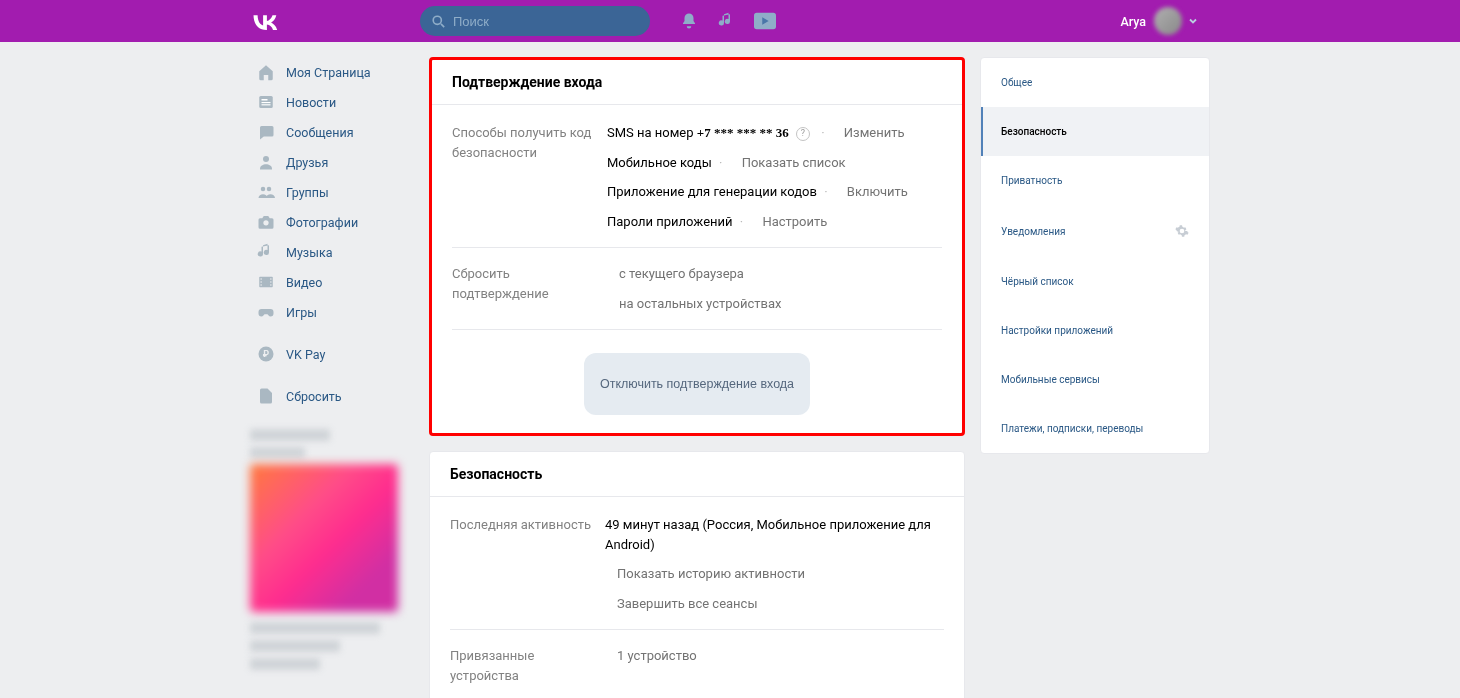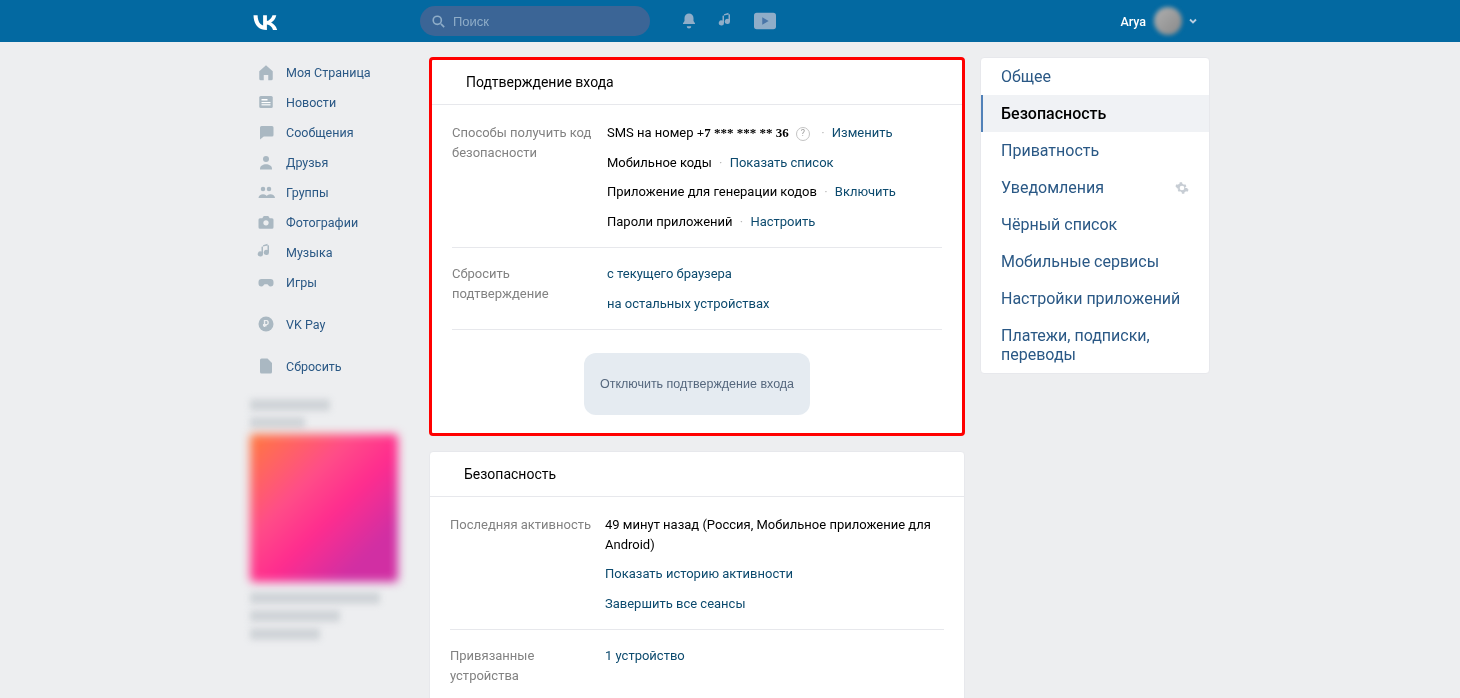--- a/index.html
+++ b/index.html
@@ -5,21 +5,21 @@
   * { box-sizing: border-box; margin: 0; padding: 0; }
   body {
     font-family: -apple-system, BlinkMacSystemFont, "Segoe UI", Roboto, Helvetica, Arial, sans-serif;
     font-size: 13px;
     background: #edeef0;
     color: #000;
   }
 
   
   .header {
-    background: #0369a1;
+    background: #a21caf;
     height: 42px;
     display: flex;
     align-items: center;
     padding: 0 20px;
   }
   .header-inner {
     width: 960px;
     margin: 0 auto;
     display: flex;
     align-items: center;
@@ -146,23 +146,23 @@
   .card {
     background: #fff;
     border: 1px solid #e7e8ec;
     border-radius: 4px;
     margin-bottom: 15px;
   }
   .card.highlight {
     border: 3px solid #ff0000;
   }
   .card-header {
-    padding: 14px 34px;
+    padding: 14px 20px;
     border-bottom: 1px solid #e7e8ec;
-    font-weight: 400;
+    font-weight: 700;
     font-size: 14px;
     color: #000;
   }
   .card-body { padding: 18px 20px; }
 
   .section {
     display: flex;
     padding: 0 0 16px 0;
   }
   .section + .section {
@@ -178,21 +178,21 @@
   }
   .section-content {
     flex: 1;
     font-size: 13px;
     color: #000;
     line-height: 1.5;
   }
   .section-content .row { margin-bottom: 10px; }
   .section-content .row:last-child { margin-bottom: 0; }
   .section-content b { font-weight: 700; font-family: Liberation Serif, serif; }
-  .link { color: #0c4a6e; cursor: pointer; }
+  .link { color: #737373; cursor: pointer; margin-left: 12px; }
   .dot { color: #bbb; padding: 0 4px; }
   .help-ico {
     display: inline-flex;
     width: 14px;
     height: 14px;
     border: 1px solid #c4c4c4;
     border-radius: 50%;
     align-items: center;
     justify-content: center;
     font-size: 9px;
@@ -221,23 +221,23 @@
   
   .right-menu {
     background: #fff;
     border: 1px solid #e7e8ec;
     border-radius: 4px;
     overflow: hidden;
   }
   .right-item {
     display: flex;
     align-items: center;
-    padding: 9px 20px;
+    padding: 19px 20px;
     color: #2a5885;
-    font-size: 16px;
+    font-size: 10px;
     cursor: pointer;
     position: relative;
   }
   .right-item.active {
     background: #f0f2f5;
     color: #000;
     font-weight: 500;
   }
   .right-item.active::before {
     content: "";
@@ -364,20 +364,35 @@
           </span>
         <span>Фотографии</span>
       </li>
       <li class="nav-item">
         <span class="nav-ico">
             <svg width="18" height="18" viewBox="0 0 24 24" fill="#aab8c2">
               <path d="M8 3v11.5A3.5 3.5 0 1 1 6 11.4V5l10-2v9.5A3.5 3.5 0 1 1 14 9.4V1L8 3z"></path>
             </svg>
           </span>
         <span>Музыка</span>
+      </li>
+      <li class="nav-item">
+        <span class="nav-ico">
+            <svg width="18" height="18" viewBox="0 0 24 24" fill="#aab8c2">
+              <rect x="3" y="5" width="18" height="14" rx="1"></rect>
+              <rect x="3" y="5" width="3" height="14" fill="#edeef0" opacity="0"></rect>
+              <circle cx="5.5" cy="8" r="1" fill="#edeef0"></circle>
+              <circle cx="5.5" cy="12" r="1" fill="#edeef0"></circle>
+              <circle cx="5.5" cy="16" r="1" fill="#edeef0"></circle>
+              <circle cx="18.5" cy="8" r="1" fill="#edeef0"></circle>
+              <circle cx="18.5" cy="12" r="1" fill="#edeef0"></circle>
+              <circle cx="18.5" cy="16" r="1" fill="#edeef0"></circle>
+            </svg>
+          </span>
+        <span>Видео</span>
       </li>
       <li class="nav-item">
         <span class="nav-ico">
             <svg width="18" height="18" viewBox="0 0 24 24" fill="#aab8c2">
               <path d="M6 8h12a4 4 0 0 1 4 4v2a4 4 0 0 1-4 4 3 3 0 0 1-2.5-1.3L14 15h-4l-1.5 1.7A3 3 0 0 1 6 18a4 4 0 0 1-4-4v-2a4 4 0 0 1 4-4z"></path>
             </svg>
           </span>
         <span>Игры</span>
       </li>
       <li class="nav-sep"></li>
@@ -500,24 +515,24 @@
         <span class="right-gear">
           <svg width="14" height="14" viewBox="0 0 24 24" fill="#c7cdd4">
               <path d="M12 8a4 4 0 1 0 0 8 4 4 0 0 0 0-8zm9.4 4c0 .5-.04 1-.12 1.5l2.1 1.6-2 3.5-2.5-1a8 8 0 0 1-2.6 1.5l-.4 2.7h-4l-.4-2.7a8 8 0 0 1-2.6-1.5l-2.5 1-2-3.5 2.1-1.6A9 9 0 0 1 2.6 12c0-.5.04-1 .12-1.5L.62 8.9l2-3.5 2.5 1a8 8 0 0 1 2.6-1.5L8.12 2.2h4l.4 2.7a8 8 0 0 1 2.6 1.5l2.5-1 2 3.5-2.1 1.6c.08.5.12 1 .12 1.5z"></path>
             </svg>
         </span>
       </div>
       <div class="right-item">
           <span>Чёрный список</span>
         </div>
       <div class="right-item">
+          <span>Настройки приложений</span>
+        </div>
+      <div class="right-item">
           <span>Мобильные сервисы</span>
         </div>
       <div class="right-item">
-          <span>Настройки приложений</span>
-        </div>
-      <div class="right-item">
           <span>Платежи, подписки, переводы</span>
         </div>
     </div>
   </div>
 
 </div>
 
 </body></html>

